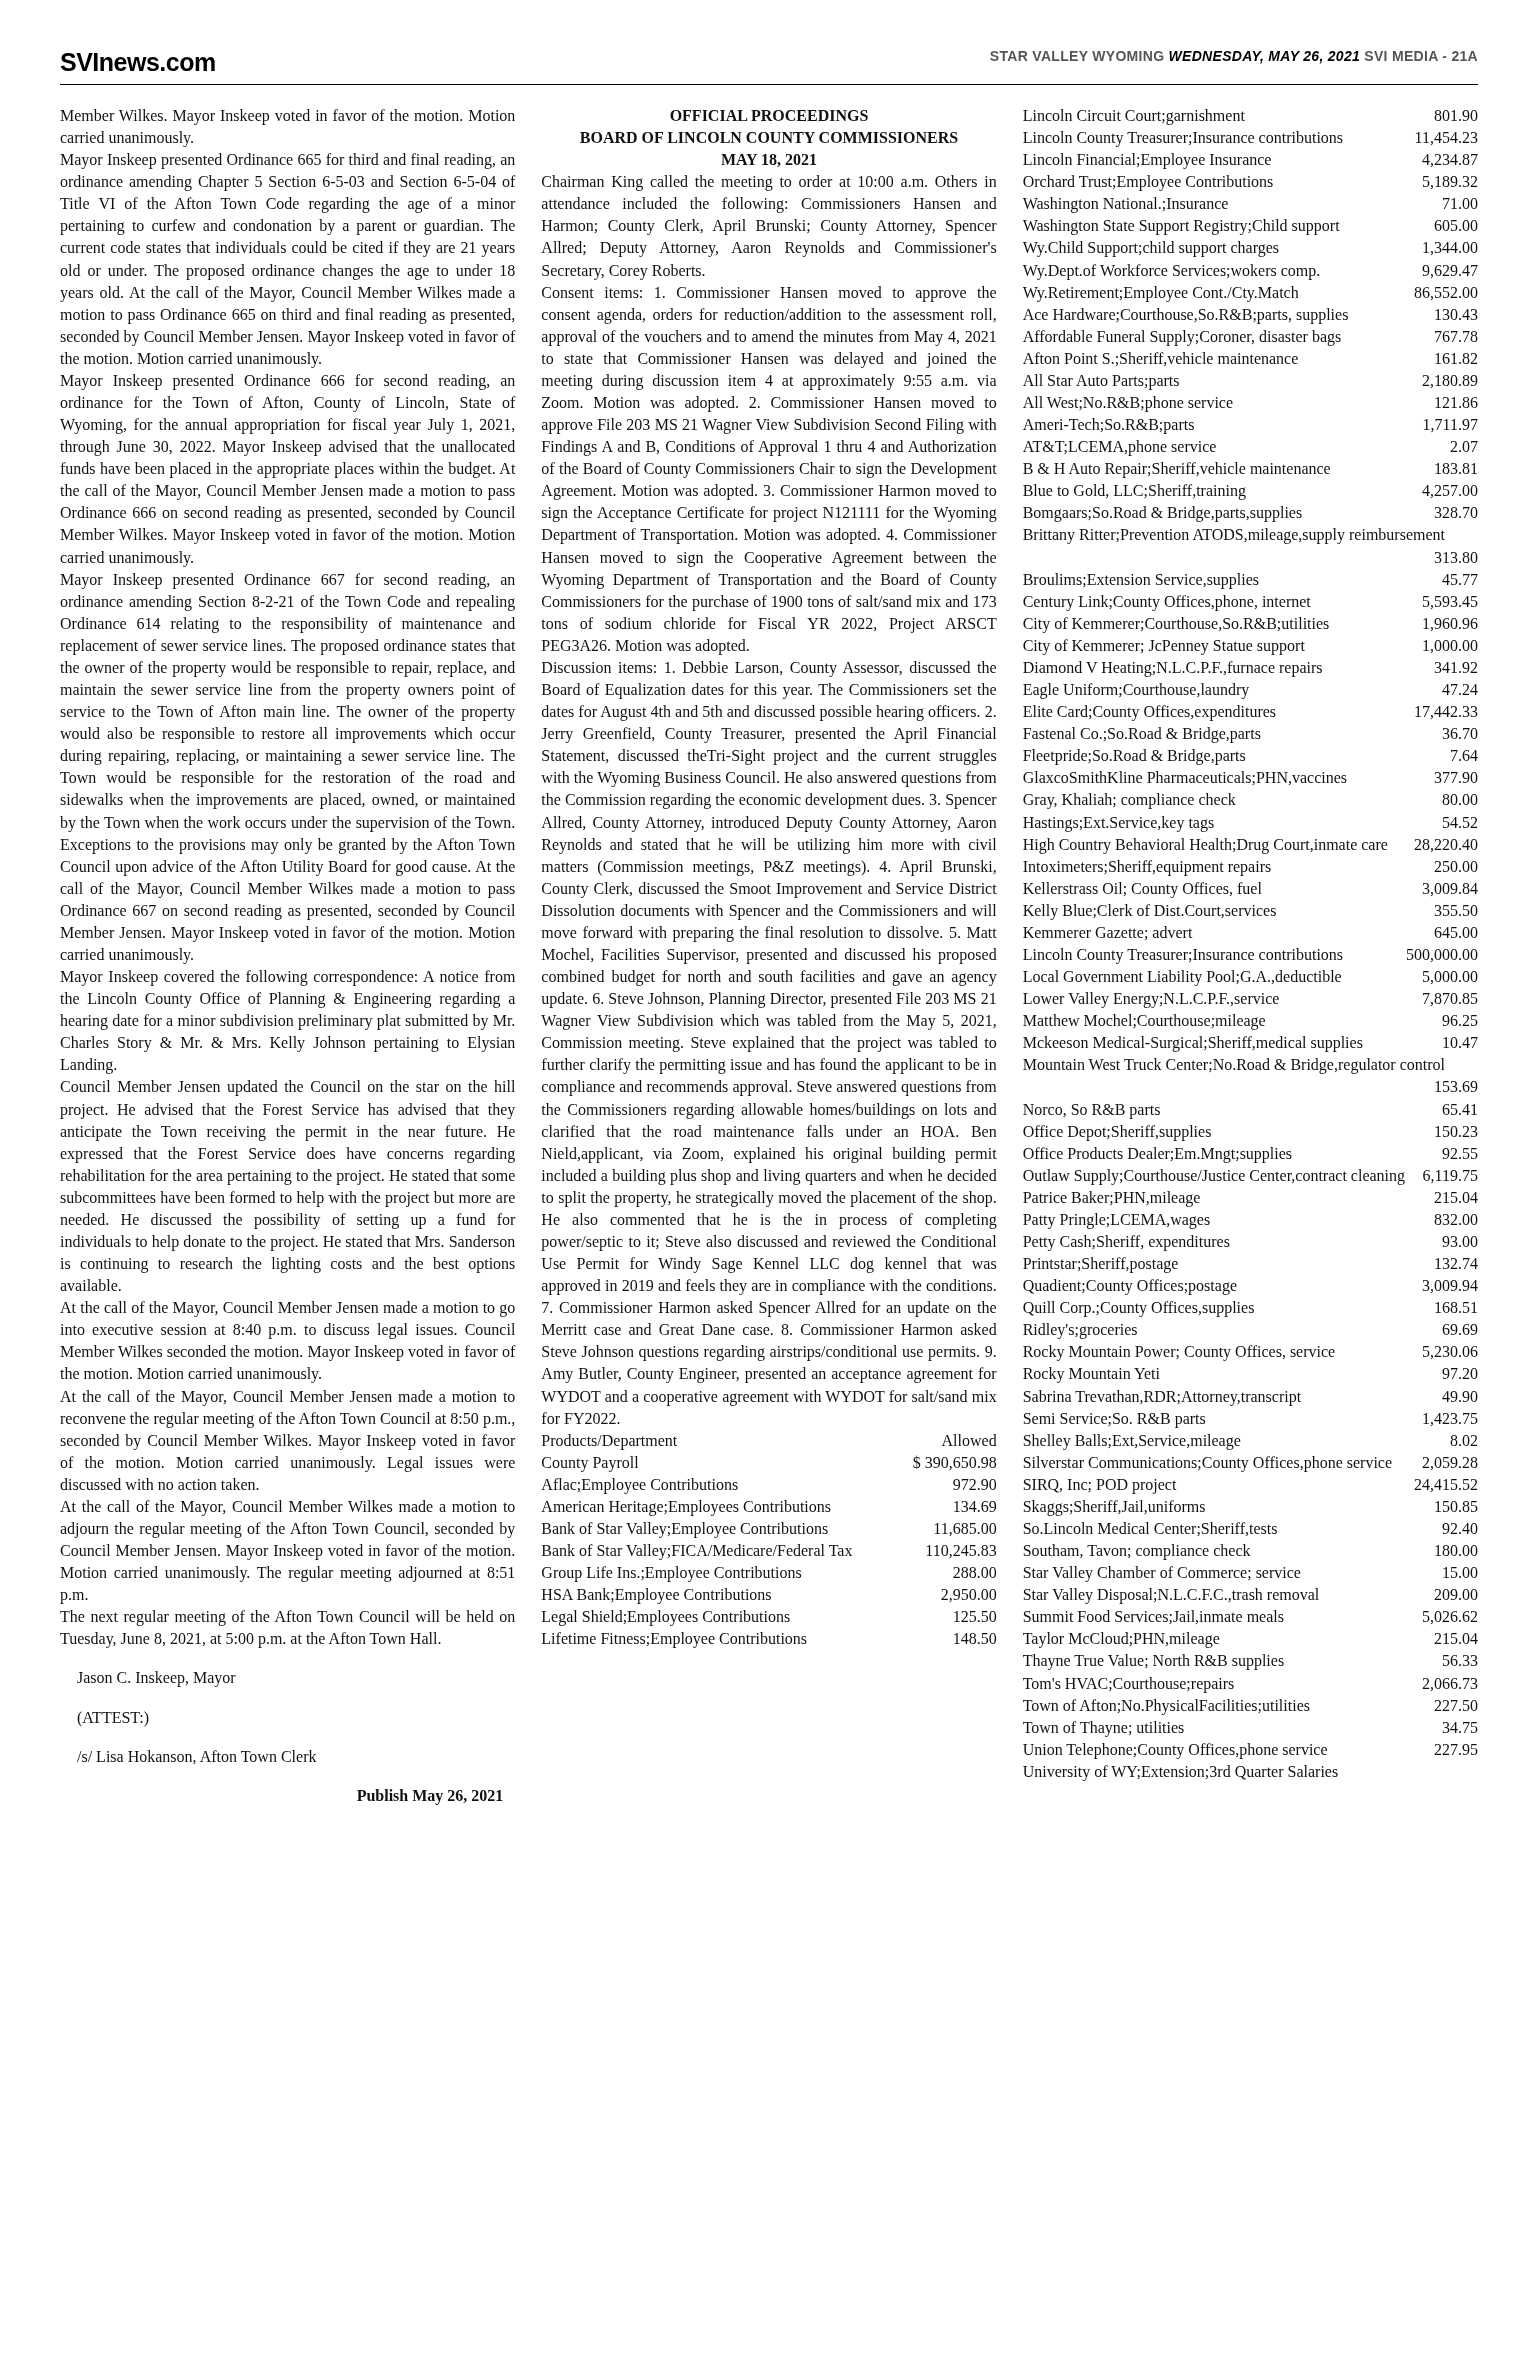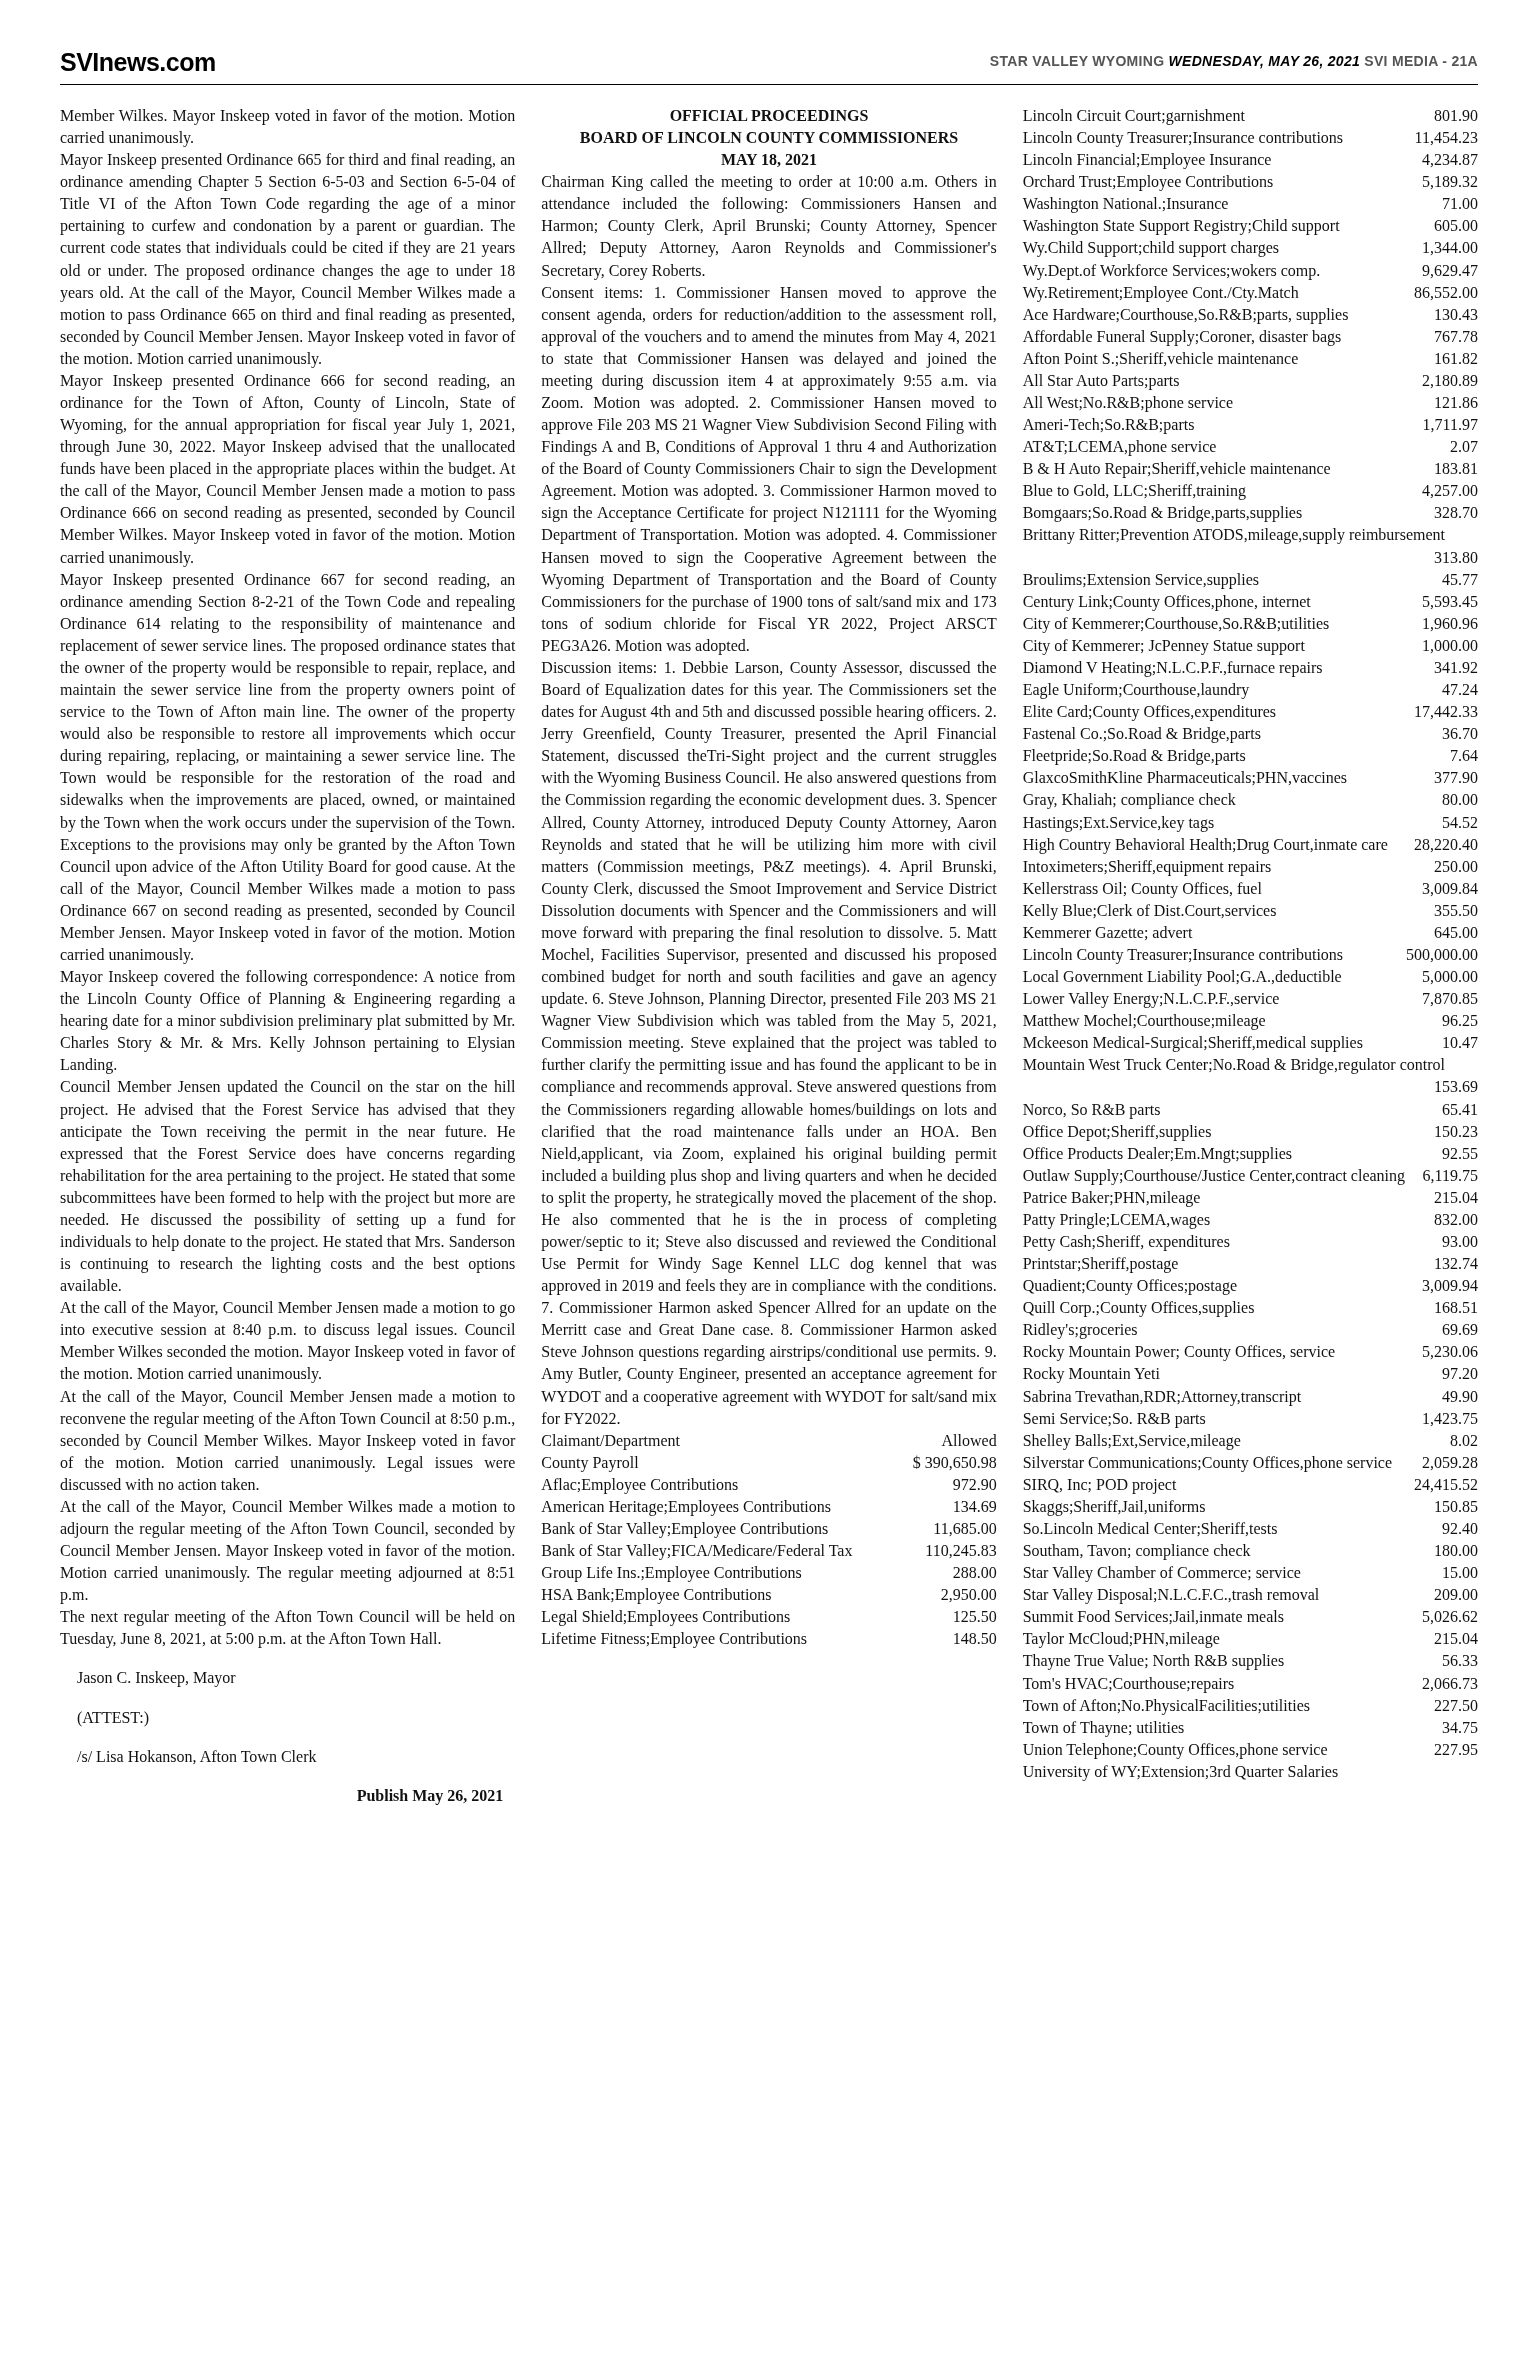--- a/index.html
+++ b/index.html
@@ -8,21 +8,21 @@
     min-height: 2377px;
     box-sizing: border-box;
     background: #ffffff;
     color: #111111;
     padding: 48px 60px 37px 60px;
     font-family: "Liberation Serif", serif;
   }
   .masthead {
     display: flex;
     justify-content: space-between;
-    align-items: center;
+    align-items: flex-start;
     font-family: "Liberation Sans", sans-serif;
   }
   .masthead-site {
     font-size: 25px;
     font-weight: bold;
     letter-spacing: -0.5px;
     color: #000;
   }
   .masthead-issue {
     font-size: 14px;
@@ -121,21 +121,21 @@
         </div>
       <div>
 
           <p class="para">Chairman King called the meeting to order at 10:00 a.m.  Others in attendance included the following: Commissioners Hansen and Harmon; County Clerk, April Brunski; County Attorney, Spencer Allred; Deputy Attorney, Aaron Reynolds and Commissioner's Secretary, Corey Roberts.</p>
 
           <p class="para">Consent items:  1. Commissioner Hansen moved to approve the consent agenda, orders for reduction/addition to the assessment roll, approval of the vouchers and to amend the minutes from May 4, 2021 to state that Commissioner Hansen was delayed and joined the meeting during discussion item 4 at approximately 9:55 a.m. via Zoom.  Motion was adopted.  2. Commissioner Hansen moved to approve File 203 MS 21 Wagner View Subdivision Second Filing with Findings A and B, Conditions of Approval 1 thru 4 and Authorization of the Board of County Commissioners Chair to sign the Development Agreement.  Motion was adopted.  3.  Commissioner Harmon moved to sign the Acceptance Certificate for project N121111 for the Wyoming Department of Transportation. Motion was adopted.  4.  Commissioner Hansen moved to sign the Cooperative Agreement between the Wyoming Department of Transportation and the Board of County Commissioners for the purchase of 1900 tons of salt/sand mix and 173 tons of sodium chloride for Fiscal YR 2022, Project ARSCT PEG3A26.  Motion was adopted.</p>
 
           <p class="para">Discussion items:  1. Debbie Larson, County Assessor, discussed the Board of Equalization dates for this year.  The Commissioners set the dates for August 4th and 5th and discussed possible hearing officers.  2.  Jerry Greenfield, County Treasurer, presented the April Financial Statement, discussed theTri-Sight project and the current struggles with the Wyoming Business Council.  He also answered questions from the Commission regarding the economic development dues.  3.  Spencer Allred, County Attorney, introduced Deputy County Attorney, Aaron Reynolds and stated that he will be utilizing him more with civil matters (Commission meetings, P&amp;Z meetings).  4.  April Brunski, County Clerk, discussed the Smoot Improvement and Service District Dissolution documents with Spencer and the Commissioners and will move forward with preparing the final resolution to dissolve.  5.  Matt Mochel, Facilities Supervisor, presented and discussed his proposed combined budget for north and south facilities and gave an agency update.  6.  Steve Johnson, Planning Director, presented File 203 MS 21 Wagner View Subdivision which was tabled from the May 5, 2021, Commission meeting.  Steve explained that the project was tabled to further clarify the permitting issue and has found the applicant to be in compliance and recommends approval. Steve answered questions from the Commissioners regarding allowable homes/buildings on lots and clarified that the road maintenance falls under an HOA.  Ben Nield,applicant, via Zoom, explained his original building permit included a building plus shop and living quarters and when he decided to split the property, he strategically moved the placement of the shop.  He also commented that he is the in process of completing power/septic to it; Steve also discussed and reviewed the Conditional Use Permit for Windy Sage Kennel LLC dog kennel that was approved in 2019 and feels they are in compliance with the conditions.  7.  Commissioner Harmon asked Spencer Allred for an update on the Merritt case and Great Dane case.  8. Commissioner Harmon asked Steve Johnson questions regarding airstrips/conditional use permits.  9.  Amy Butler, County Engineer, presented an acceptance agreement for WYDOT and a cooperative agreement with WYDOT for salt/sand mix for FY2022.</p>
         </div>
       <p class="claim claims-header">
-        <span class="claim-name">Claimant/Department</span>
+        <span class="claim-name">Products/Department</span>
         <span class="claim-amt">Allowed</span>
       </p>
       <div>
 
           <p class="claim"><span class="claim-name">County Payroll</span><span class="claim-amt">$ 390,650.98</span></p>
 
           <p class="claim"><span class="claim-name">Aflac;Employee Contributions</span><span class="claim-amt">972.90</span></p>
 
           <p class="claim"><span class="claim-name">American Heritage;Employees Contributions</span><span class="claim-amt">134.69</span></p>
 

